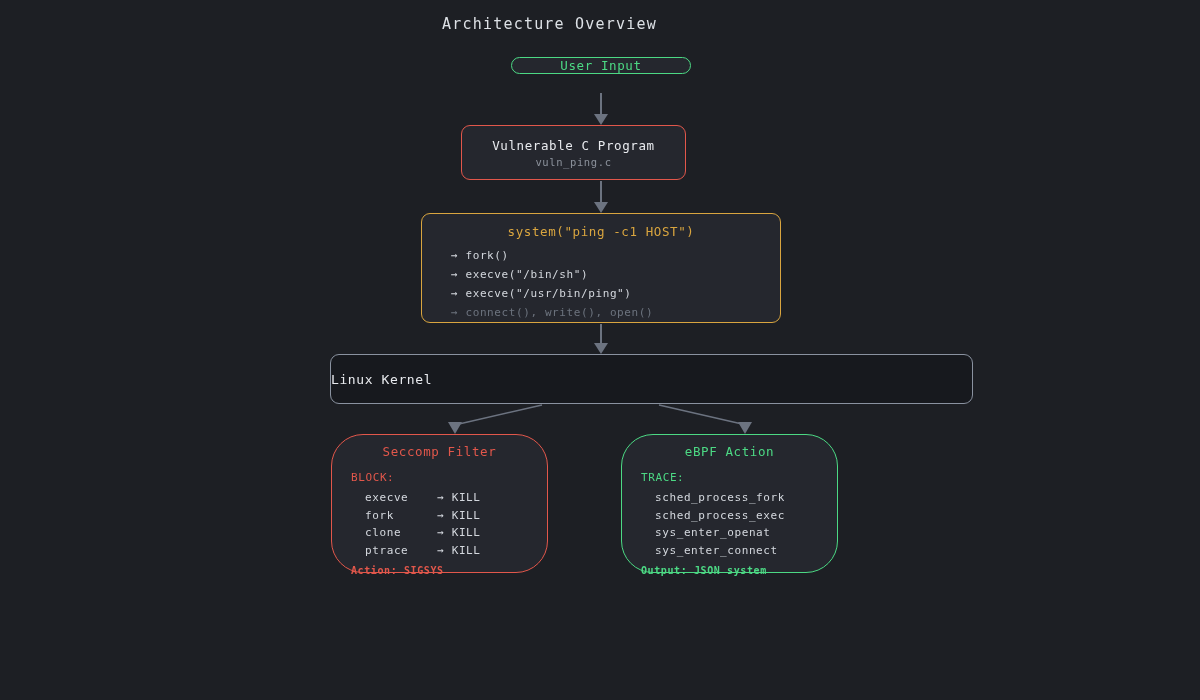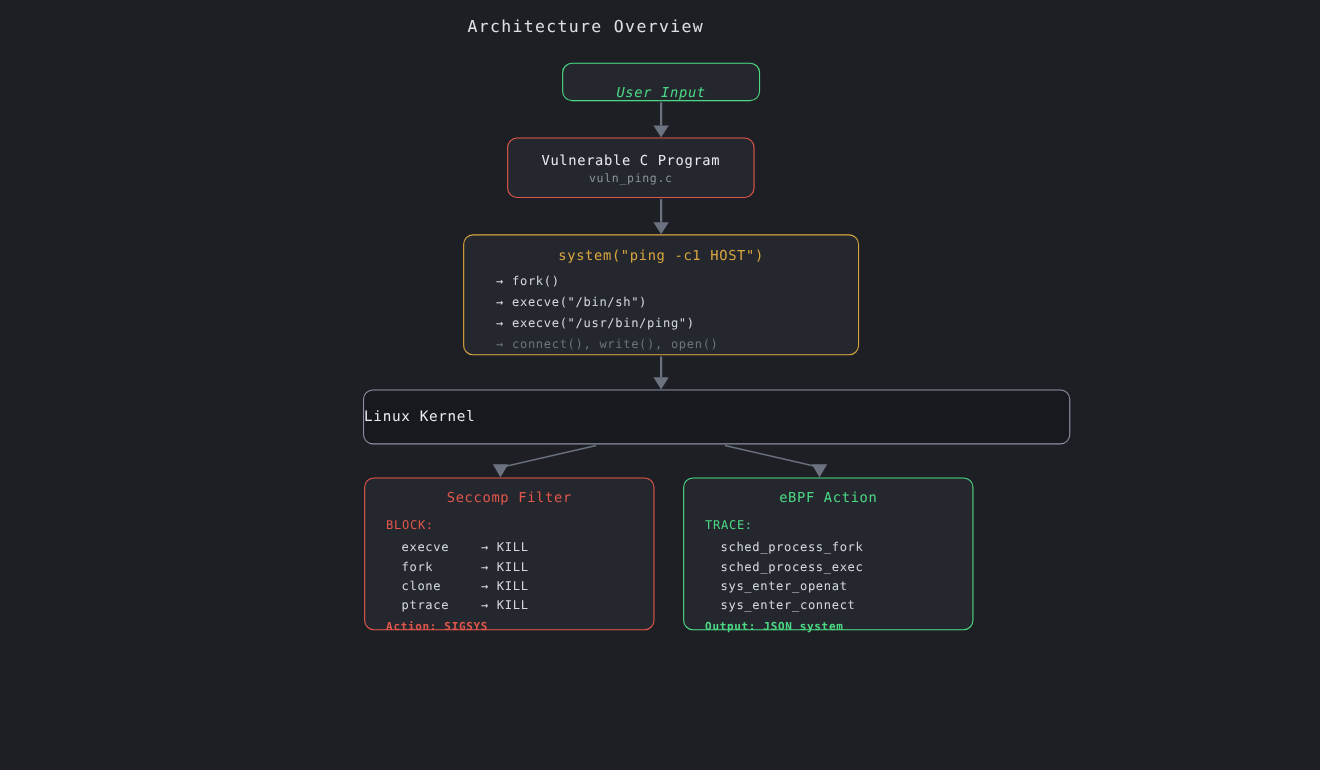--- a/index.html
+++ b/index.html
@@ -9,50 +9,50 @@
     --text:#e8eaee; --muted:#8b919b; --list:#d4d8de; --dim:#6c737e;
   }
   html,body{margin:0;padding:0;background:var(--bg);}
   .stage{
     position:relative;width:1200px;height:700px;overflow:hidden;
     background:var(--bg);
     font-family:"DejaVu Sans Mono","Liberation Mono",monospace;
     letter-spacing:0.6px;
   }
   .diagram-title{
-    position:absolute;left:0;top:15px;width:1065px;text-align:center;
+    position:absolute;left:17px;top:15px;width:1065px;text-align:center;
     color:#dde1e6;font-size:15px;letter-spacing:1.2px;
   }
   .node{position:absolute;box-sizing:border-box;background:var(--box);border:1px solid;border-radius:9px;}
   .arrows{position:absolute;left:0;top:0;pointer-events:none;}
 
   
-  .n-user{left:511px;top:57px;width:180px;height:35px;border-color:var(--green);
-          display:flex;align-items:flex-end;justify-content:center;font-style:italic;}
+  .n-user{left:511px;top:57px;width:180px;height:17px;border-color:var(--green);
+          display:flex;align-items:flex-end;justify-content:center;}
   .n-user .lbl{color:var(--green);font-size:12.5px;}
 
   
   .n-vuln{left:461px;top:125px;width:225px;height:55px;border-color:var(--red);
           display:flex;flex-direction:column;align-items:center;justify-content:center;gap:3px;}
   .n-vuln .t{color:var(--text);font-size:12.5px;}
   .n-vuln .s{color:var(--muted);font-size:10.5px;}
 
   
   .n-sys{left:421px;top:213px;width:360px;height:110px;border-color:var(--orange);padding:10px 0 0 0;}
   .n-sys .t{color:var(--orange);font-size:12.5px;text-align:center;margin-bottom:10px;}
   .n-sys .line{color:var(--list);font-size:11px;margin:0 0 6px 29px;white-space:pre;}
   .n-sys .line.dim{color:var(--dim);}
 
   
   .n-kernel{left:330px;top:354px;width:643px;height:50px;border-color:var(--grayline);
             background:var(--kernel-fill);display:flex;align-items:center;justify-content:flex-start;}
   .n-kernel .lbl{color:var(--text);font-size:13px;}
 
   
-  .n-bottom{top:434px;width:264px;height:139px;padding:9px 0 0 0;}
+  .n-bottom{top:434px;width:217px;height:139px;padding:9px 0 0 0;border-radius:32px;}
   .n-bottom .t{font-size:12.5px;text-align:center;margin-bottom:12px;}
   .n-bottom .sect{font-size:11px;margin:0 0 7px 19px;}
   .n-bottom .row{color:var(--list);font-size:11px;margin:0 0 4.5px 33px;white-space:pre;}
   .n-bottom .foot{font-size:10px;margin:8px 0 0 19px;font-weight:bold;}
 
   .n-seccomp{left:331px;border-color:var(--red);}
   .n-seccomp .t,.n-seccomp .sect,.n-seccomp .foot{color:var(--red);}
 
   .n-ebpf{left:621px;border-color:var(--green);}
   .n-ebpf .t,.n-ebpf .sect,.n-ebpf .foot{color:var(--green);}

